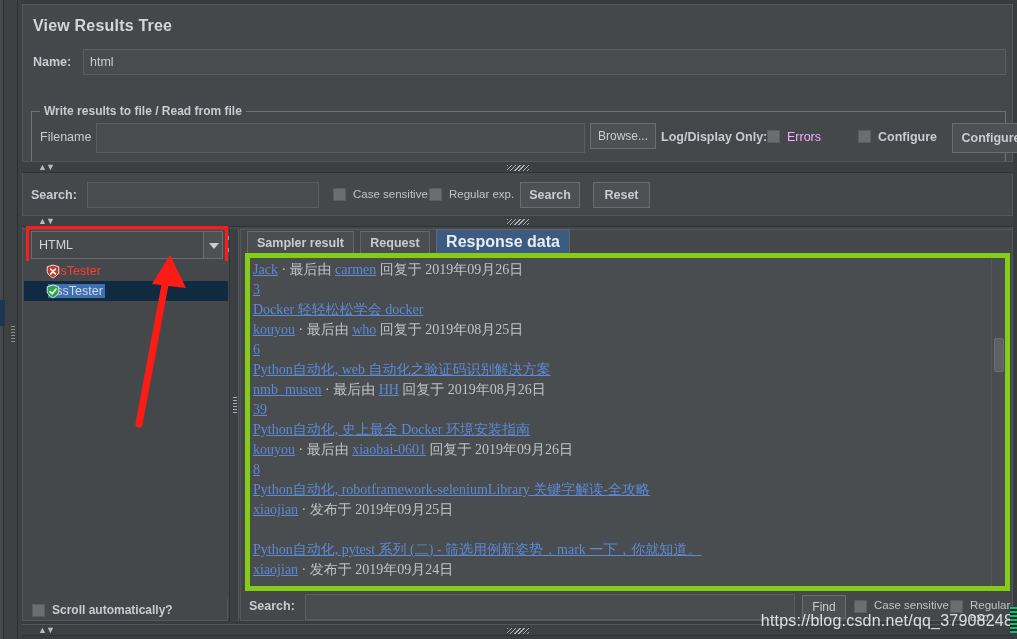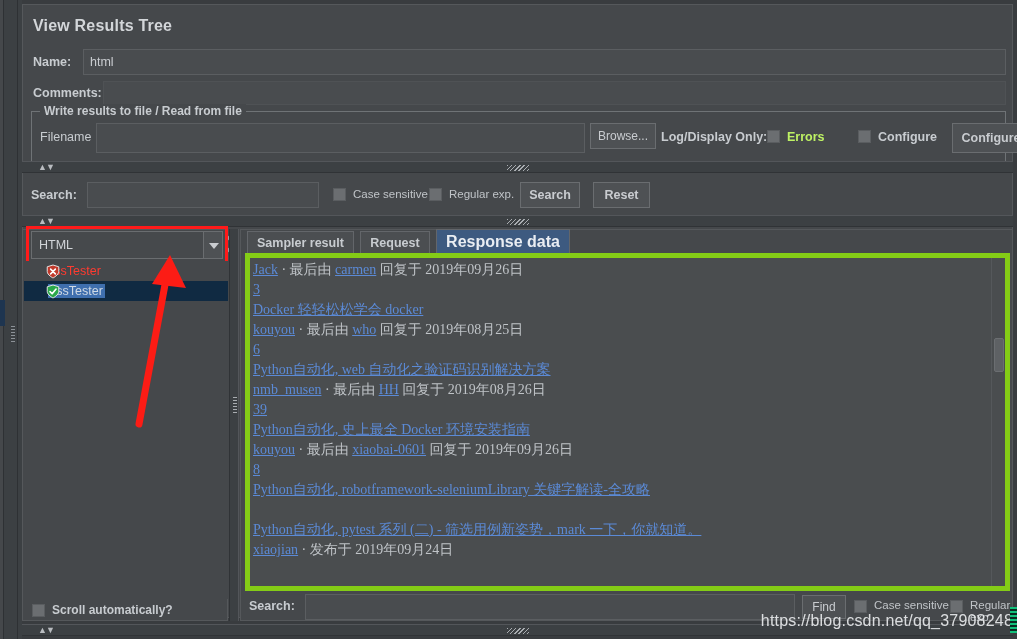--- a/index.html
+++ b/index.html
@@ -45,21 +45,21 @@
       font-size: 12px; font-weight: bold; color: #c8ccd0; }
   .group .fn-lbl { position: absolute; left: 8px; top: 18px; font-size: 12.5px; color: #c8ccd0; }
   .group input.fname { position: absolute; left: 64px; top: 11px; width: 489px; height: 30px; }
   .btn { background: #4e5154; border: 1px solid #6a6d70; color: #c9ccd0; font-size: 12px;
       font-family: "Liberation Sans", sans-serif; cursor: default; }
   .btn.bold { font-weight: bold; font-size: 12.5px; }
   .group .browse { position: absolute; left: 558px; top: 11px; width: 66px; height: 26px; }
   .group .ld-lbl { position: absolute; left: 629px; top: 18px; font-size: 12.5px; font-weight: bold; color: #c8ccd0; }
   .cbx { display: inline-block; width: 13px; height: 13px; background: #6b6e71; border: 1px solid #5a5d60; vertical-align: -2px; }
   .group .cb1 { position: absolute; left: 735px; top: 18px; }
-  .group .t1 { position: absolute; left: 755px; top: 18px; font-size: 12.5px; font-weight: bold; color: #bef264; }
+  .group .t1 { position: absolute; left: 755px; top: 18px; font-size: 12.5px; font-weight: normal; color: #f0abfc; }
   .group .cb2 { position: absolute; left: 826px; top: 18px; }
   .group .t2 { position: absolute; left: 846px; top: 18px; font-size: 12.5px; font-weight: bold; color: #c8ccd0; }
   .group .configure { position: absolute; left: 920px; top: 11px; width: 78px; height: 30px; }
 
   
   .splitter { position: absolute; height: 12px; background: #3c4043; border-top: 1px solid #53565a; border-bottom: 1px solid #303336; }
   .splitter .arrows { position: absolute; left: 16px; top: 1px; font-size: 9px; color: #b9bcc0; letter-spacing: -1px; line-height: 9px; }
   .splitter .mid { position: absolute; left: 50%; top: 3px; width: 22px; margin-left: -11px; height: 6px;
       background: repeating-linear-gradient(135deg, #a9adb1 0 1px, transparent 1px 3px); }
 
@@ -150,24 +150,20 @@
   </div>
 
   <div class="panel">
     <div class="title">View Results Tree</div>
 
     <div class="name-row">
       <span class="lbl">Name:</span>
       <input class="txtin" value="html" style="">
     </div>
 
-    <div class="cmt-row">
-      <span class="lbl">Comments:</span>
-      <input class="txtin" value="" style="">
-    </div>
 
     <div class="group">
       <span class="legend">Write results to file / Read from file</span>
       <span class="fn-lbl">Filename</span>
       <input class="txtin fname" value="" style="">
       <button class="btn browse">Browse...</button>
       <span class="ld-lbl">Log/Display Only:</span>
       <span class="cbx cb1"></span>
       <span class="t1">Errors</span>
       <span class="cbx cb2"></span>
@@ -248,20 +244,21 @@
             <div class="rline"><span class="lnk">Docker 轻轻松松学会 docker </span></div>
             <div class="rline"><span class="lnk">kouyou</span><span class="sep"> · </span><span class="sep">最后由 </span><span class="lnk">who</span><span class="sep"> 回复于 2019年08月25日</span></div>
             <div class="rline"><span class="lnk">6</span></div>
             <div class="rline"><span class="lnk">Python自动化, web 自动化之验证码识别解决方案 </span></div>
             <div class="rline"><span class="lnk">nmb_musen</span><span class="sep"> · </span><span class="sep">最后由 </span><span class="lnk">HH</span><span class="sep"> 回复于 2019年08月26日</span></div>
             <div class="rline"><span class="lnk">39</span></div>
             <div class="rline"><span class="lnk">Python自动化, 史上最全 Docker 环境安装指南 </span></div>
             <div class="rline"><span class="lnk">kouyou</span><span class="sep"> · </span><span class="sep">最后由 </span><span class="lnk">xiaobai-0601</span><span class="sep"> 回复于 2019年09月26日</span></div>
             <div class="rline"><span class="lnk">8</span></div>
             <div class="rline"><span class="lnk">Python自动化, robotframework-seleniumLibrary 关键字解读-全攻略 </span></div>
+            <div class="rline"><span class="lnk">xiaojian</span><span class="sep"> · </span><span class="sep">发布于 2019年09月25日</span></div>
             <div class="rline">&nbsp;</div>
             <div class="rline"><span class="lnk">Python自动化, pytest 系列 (二) - 筛选用例新姿势，mark 一下，你就知道。 </span></div>
             <div class="rline"><span class="lnk">xiaojian</span><span class="sep"> · </span><span class="sep">发布于 2019年09月24日</span></div>
           </div>
         <div class="vscroll">
           <div class="thumb"></div>
         </div>
       </div>
 
       <div class="findbar">

